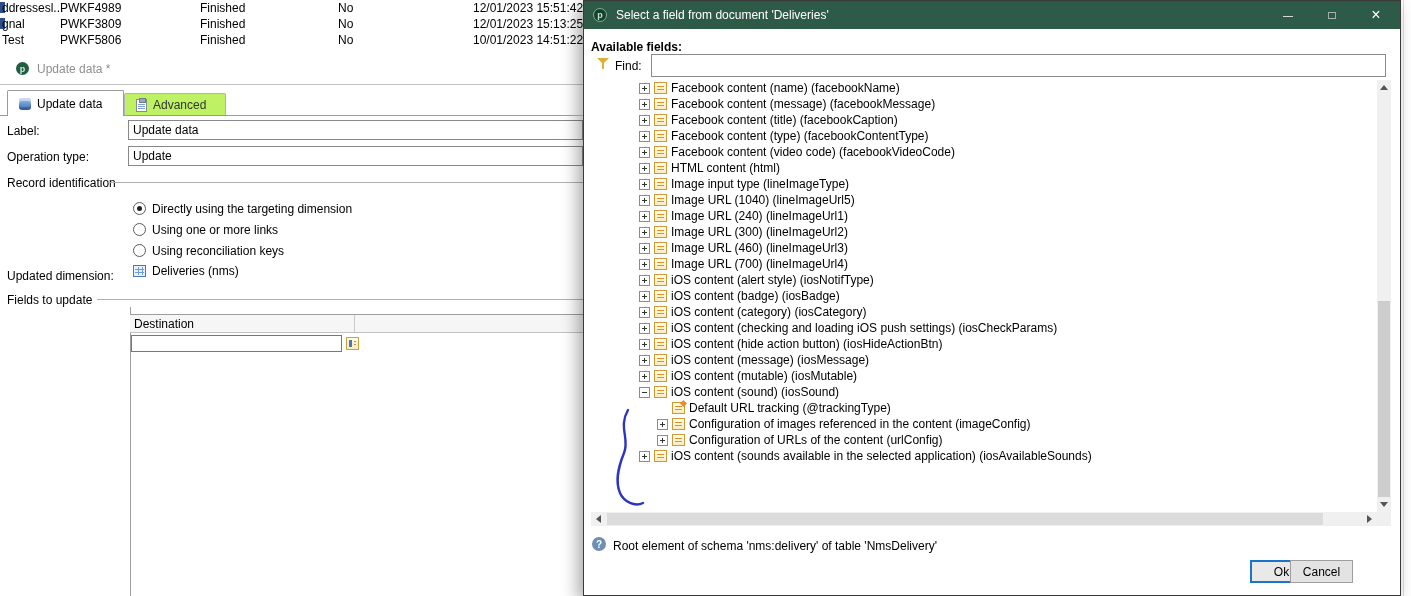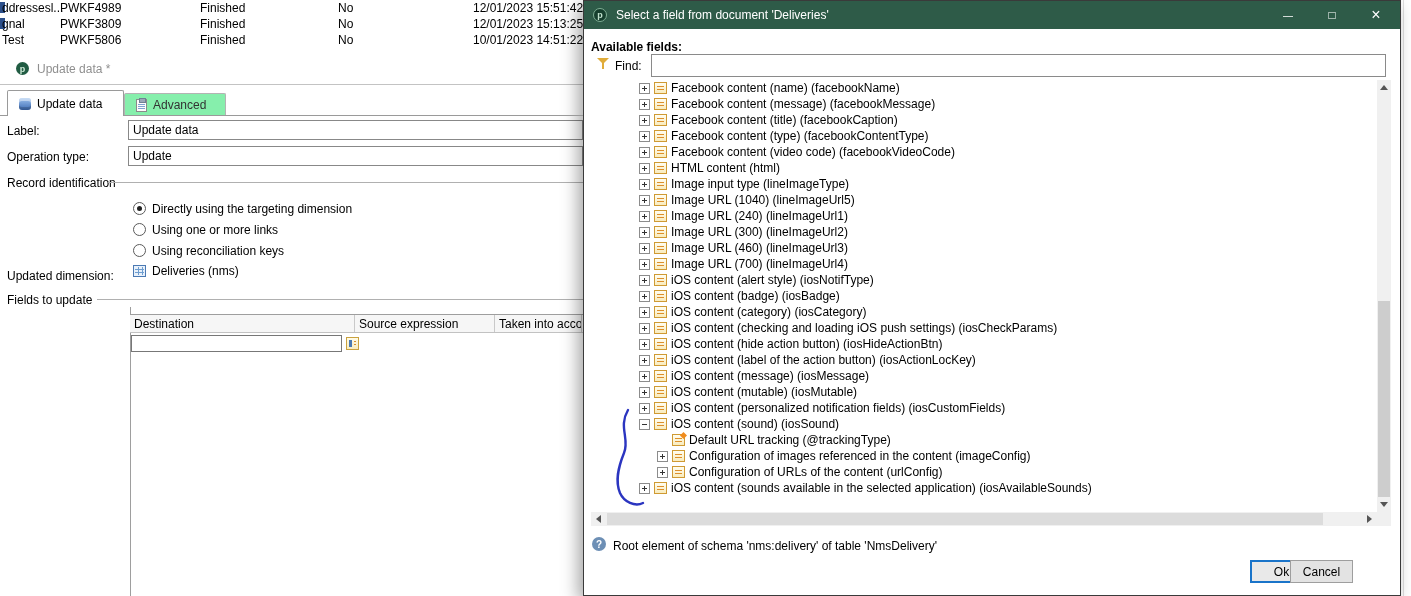--- a/index.html
+++ b/index.html
@@ -22,21 +22,21 @@
     font-size:9px; font-weight:bold; display:flex; align-items:center; justify-content:center; flex:0 0 13px; }
   .app-dot::after { content:"p"; }
 
   
   .tabs { position:absolute; left:0; top:90px; width:583px; height:26px; }
   .tabs-line { position:absolute; left:0; right:0; bottom:0; height:0; border-bottom:1px solid #9a9a9a; z-index:1; }
   .tab { position:absolute; display:flex; align-items:center; gap:6px; box-sizing:border-box;
     padding-left:11px; border-radius:2px 2px 0 0; white-space:nowrap; cursor:default; }
   .tab.active { left:7px; top:0; width:117px; height:26px; background:#fff;
     border:1px solid #9a9a9a; border-bottom:none; z-index:2; }
-  .tab.inactive { left:124px; top:3px; width:102px; height:23px; background:#86efac;
+  .tab.inactive { left:124px; top:3px; width:102px; height:23px; background:#bef264;
     border:1px solid #b3b3b3; border-bottom:none; z-index:0; color:#333; }
   .icon-db { width:12px; height:12px; border-radius:3px; flex:0 0 12px;
     background:linear-gradient(#9cc1ee,#3e6db5);
     box-shadow:inset 0 3px 0 rgba(255,255,255,.45), inset 0 -3px 0 rgba(0,0,0,.18); }
   .icon-clip { width:11px; height:13px; border:1px solid #8a8a8a; background:#fdfdfd;
     position:relative; box-sizing:border-box; flex:0 0 11px; }
   .icon-clip::before { content:""; position:absolute; top:-2px; left:2px; width:5px; height:3px;
     background:#9aa7b8; border:1px solid #6f7f93; }
   .icon-clip::after { content:""; position:absolute; left:1px; right:1px; top:4px; height:1px;
     background:#7fa3d0; box-shadow:0 2px 0 #7fa3d0, 0 4px 0 #7fa3d0; }
@@ -63,21 +63,21 @@
     box-sizing:border-box; position:relative; flex:0 0 13px; }
   .icon-dim::before { content:""; position:absolute; left:1px; right:1px; top:3px; height:1px;
     background:#6f9ed0; box-shadow:0 3px 0 #6f9ed0; }
   .icon-dim::after { content:""; position:absolute; top:1px; bottom:1px; left:4px; width:1px;
     background:#6f9ed0; box-shadow:4px 0 0 #6f9ed0; }
 
   
   .ft-vline { position:absolute; left:130px; top:307px; width:0; height:289px; border-left:1px solid #9e9e9e; }
   .ft-header { position:absolute; left:130px; top:314px; width:453px; height:19px;
     border-top:1px solid #9e9e9e; border-bottom:1px solid #c2c2c2; background:#f6f6f6;
-    display:flex; box-sizing:border-box; overflow:hidden; }
+    display:flex; box-sizing:border-box; overflow:hidden;flex-direction:column; }
   .ft-col { border-right:1px solid #c9c9c9; padding:2px 4px; box-sizing:border-box;
     white-space:nowrap; overflow:hidden; flex:0 0 auto; }
   .ft-input { position:absolute; left:131px; top:335px; width:211px; height:17px;
     border:1px solid #777; box-sizing:border-box; background:#fff; font:inherit; padding:0 3px; }
   .icon-picker { position:absolute; left:346px; top:337px; width:13px; height:13px;
     border:1px solid #caa23f; background:linear-gradient(#fffbe8,#f8ecc0); box-sizing:border-box; cursor:pointer; }
   .icon-picker::before { content:""; position:absolute; left:2px; top:2px; width:3px; height:7px; background:#4b79b3; }
   .icon-picker::after { content:""; position:absolute; left:7px; right:2px; top:3px; height:1px;
     background:#d8902f; box-shadow:0 3px 0 #d8902f; }
 
@@ -345,36 +345,26 @@
           <span class="tree-label">iOS content (checking and loading iOS push settings) (iosCheckParams)</span>
         </div>
         <div class="tree-row lvl0">
           <span class="expander plus"></span>
           <span class="node-icon icon-element"></span>
           <span class="tree-label">iOS content (hide action button) (iosHideActionBtn)</span>
         </div>
         <div class="tree-row lvl0">
           <span class="expander plus"></span>
           <span class="node-icon icon-element"></span>
-          <span class="tree-label">iOS content (label of the action button) (iosActionLocKey)</span>
-        </div>
-        <div class="tree-row lvl0">
-          <span class="expander plus"></span>
-          <span class="node-icon icon-element"></span>
           <span class="tree-label">iOS content (message) (iosMessage)</span>
         </div>
         <div class="tree-row lvl0">
           <span class="expander plus"></span>
           <span class="node-icon icon-element"></span>
           <span class="tree-label">iOS content (mutable) (iosMutable)</span>
-        </div>
-        <div class="tree-row lvl0">
-          <span class="expander plus"></span>
-          <span class="node-icon icon-element"></span>
-          <span class="tree-label">iOS content (personalized notification fields) (iosCustomFields)</span>
         </div>
         <div class="tree-row lvl0">
           <span class="expander minus"></span>
           <span class="node-icon icon-element"></span>
           <span class="tree-label">iOS content (sound) (iosSound)</span>
         </div>
         <div class="tree-row lvl1">
           <span class="expander-space"></span>
           <span class="node-icon icon-attribute"></span>
           <span class="tree-label">Default URL tracking (@trackingType)</span>

